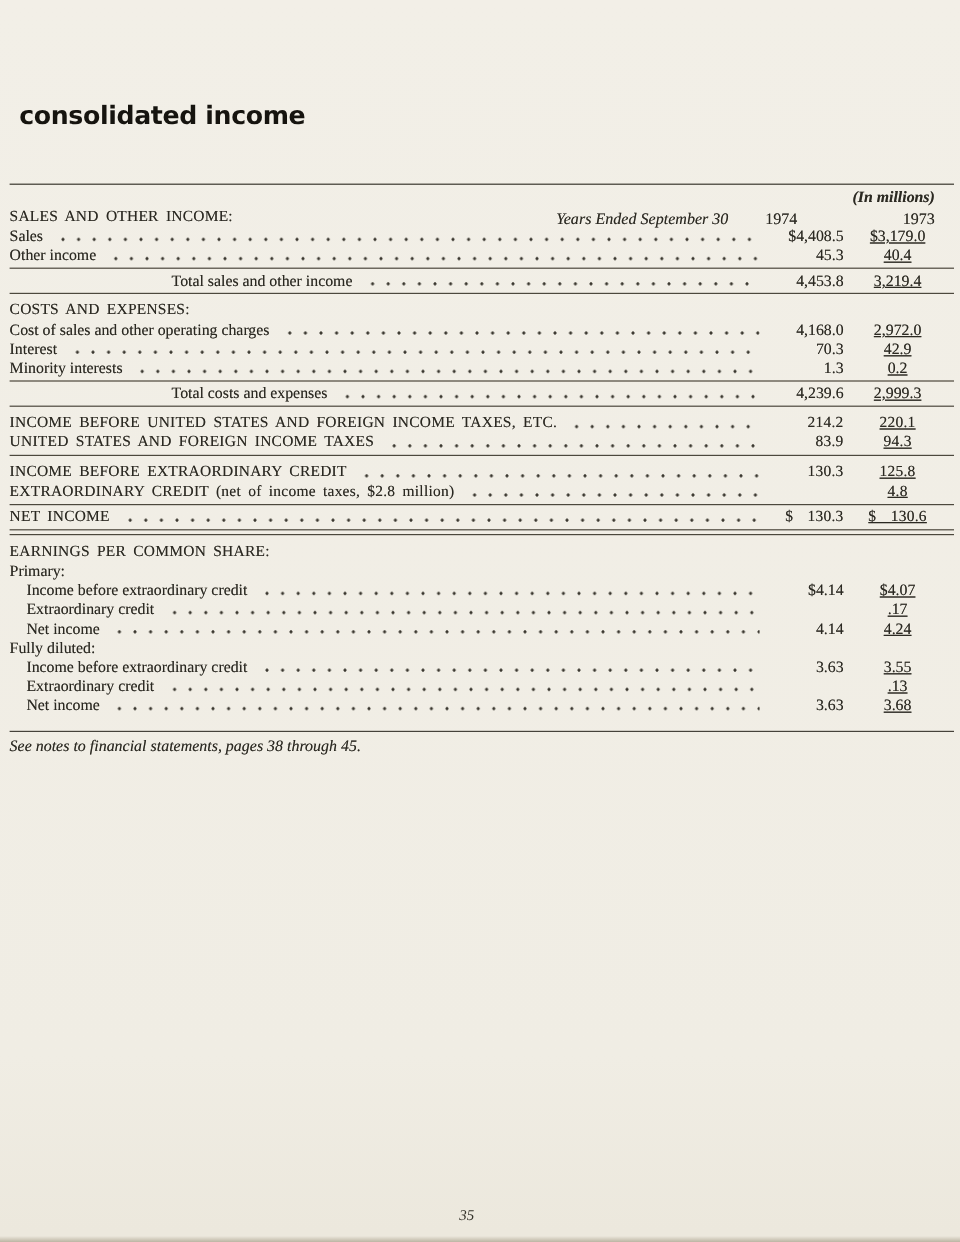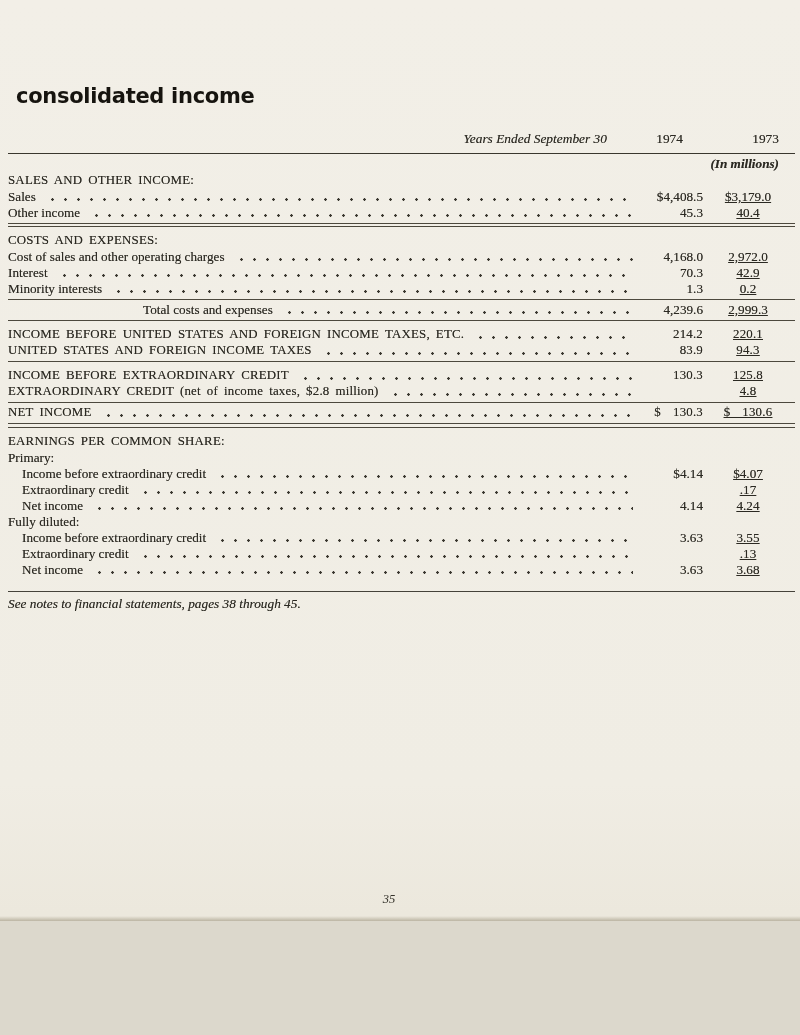--- a/index.html
+++ b/index.html
@@ -1,19 +1,19 @@
 <!DOCTYPE html>
 <html><head>
 <meta charset="utf-8">
 <style>
   html, body { margin: 0; padding: 0; background: #dcd8cc; }
   #page {
     position: relative;
     width: 800px;
-    height: 921px;
+    height: 1035px;
     margin: 0 auto;
     background: linear-gradient(180deg, #f2efe7 0%, #f0ede4 85%, #ece8dd 99%);
     color: #2b2922;
     font-family: "Liberation Serif", serif;
     overflow: hidden;
   }
   #page::after {
     content: "";
     position: absolute; left: 0; right: 0; bottom: 0; height: 5px;
     background: linear-gradient(to bottom, rgba(140,130,105,0), rgba(140,130,105,0.5));
@@ -54,21 +54,21 @@
     align-self: stretch;
     margin: 0 6px 0 8px;
     background-image: radial-gradient(circle, #3a372f 1.05px, rgba(0,0,0,0) 1.5px);
     background-size: 13px 3px;
     background-repeat: repeat-x;
     background-position: 2px calc(100% - 4px);
   }
 
   .c74 { flex: 0 0 64px; text-align: right; white-space: pre; }
   .c73 { flex: 0 0 90px; text-align: center; white-space: pre; padding-right: 2px; text-decoration: underline; }
-  .hy74 { flex: 0 0 64px; text-align: right; padding-right: 6px; white-space: pre; }
+  .hy74 { flex: 0 0 64px; text-align: center; padding-right: 6px; white-space: pre; margin-top: 44px; }
   .hy73 { flex: 0 0 90px; text-align: right; padding-right: 16px; white-space: pre; }
   .units-row { height: 17px; }
   .units { margin-left: auto; font-style: italic; padding-right: 16px; font-size: 13.2px; font-weight: bold; }
 
   .rule { height: 0; border-top: 1.3px solid #4c483d; margin: 2px 0; }
   .rule-heavy { border-top: 1.8px solid #3a372e; margin: 3px 0 2px 0; }
   .rule-double { height: 2.6px; border-top: 1.3px solid #4c483d; border-bottom: 1.3px solid #4c483d; margin: 2px 0; }
 
   .footnote-rule { margin-top: 13px; border-top: 1.4px solid #45423a; }
   .footnote {
@@ -120,20 +120,26 @@
       </div>
 
       <div class="row">
         <span class="label">Other income</span>
         <span class="dots"></span>
         <span class="c74">45.3</span>
         <span class="c73">40.4</span>
       </div>
       <div class="rule"></div>
 
+      <div class="row indent-total">
+        <span class="label">Total sales and other income</span>
+        <span class="dots"></span>
+        <span class="c74">4,453.8</span>
+        <span class="c73">3,219.4</span>
+      </div>
       <div class="rule"></div>
 
       <div class="row caps gap-top">
         <span class="label">COSTS AND EXPENSES:</span>
       </div>
 
       <div class="row">
         <span class="label">Cost of sales and other operating charges</span>
         <span class="dots"></span>
         <span class="c74">4,168.0</span>

